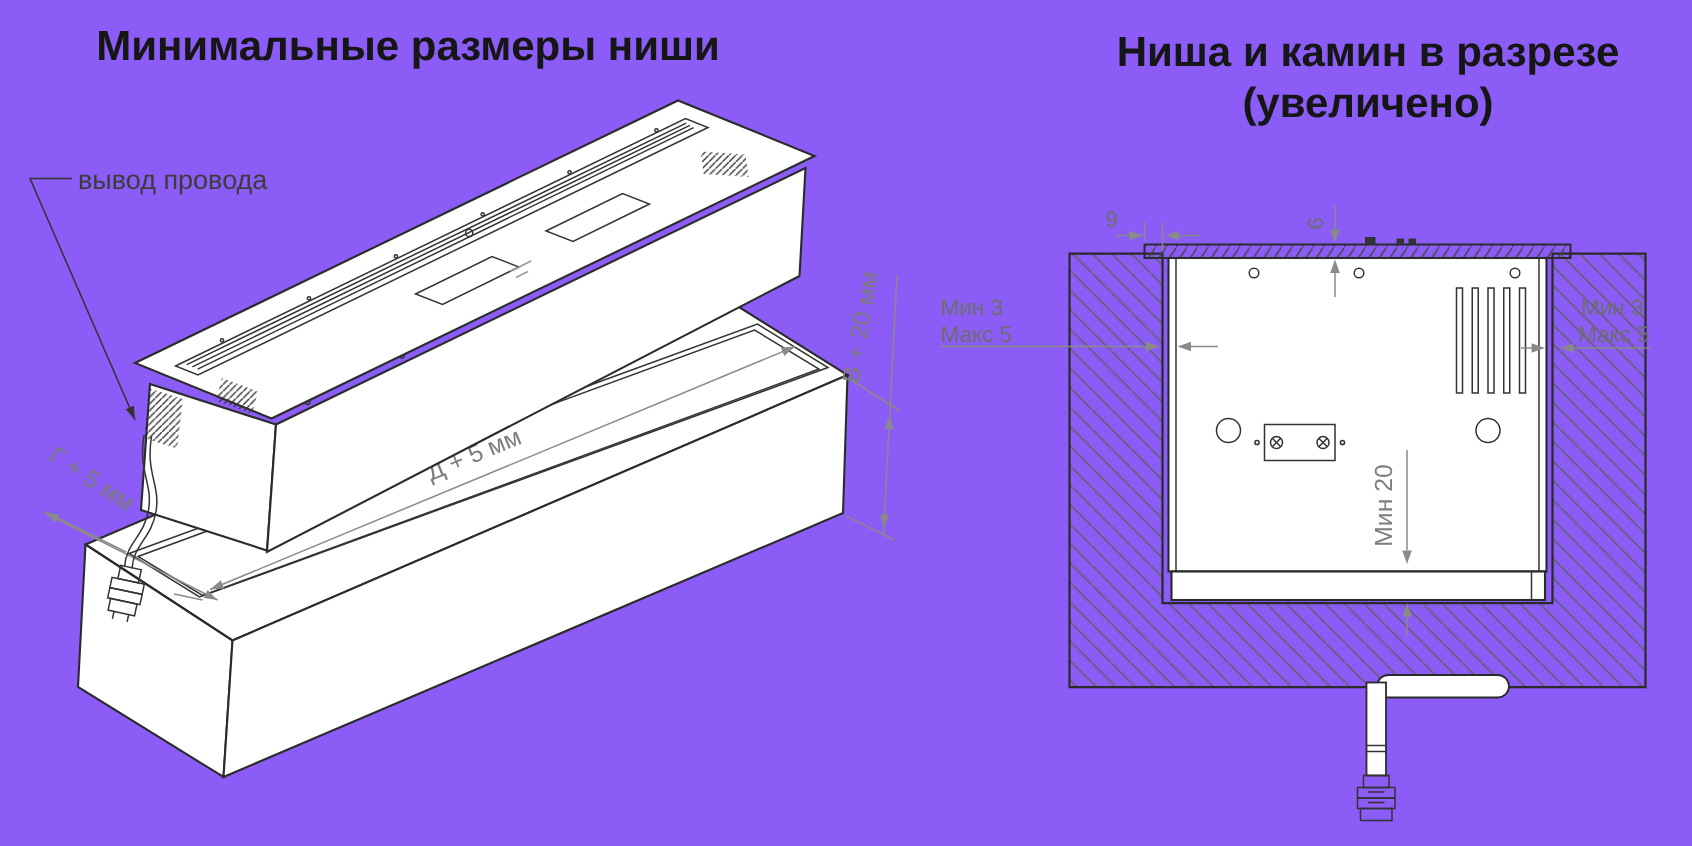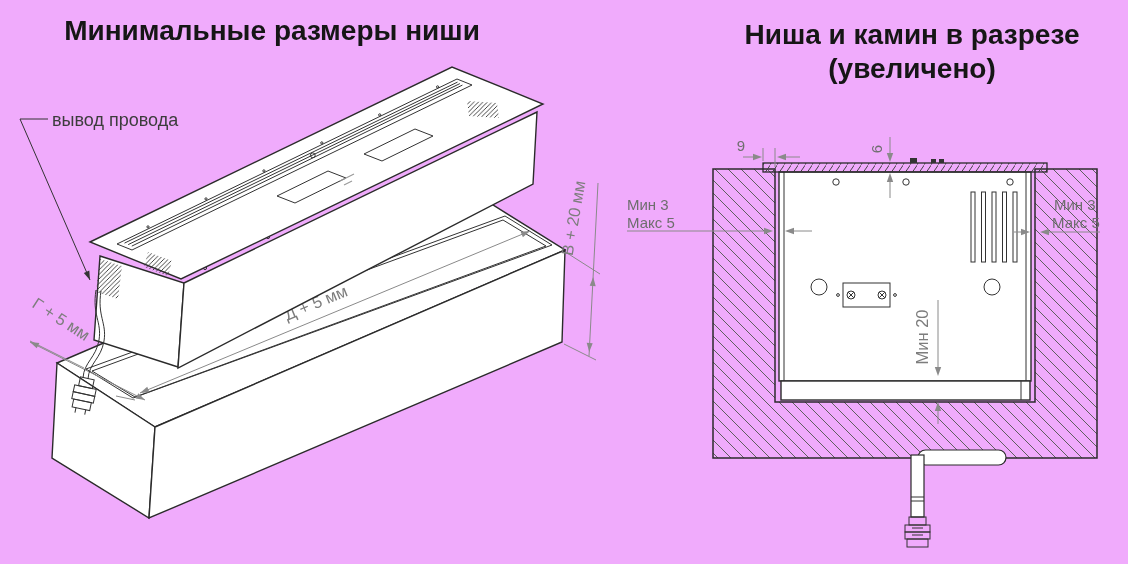--- a/index.html
+++ b/index.html
@@ -1,16 +1,16 @@
 <!DOCTYPE html>
 <html><head>
 <meta charset="utf-8">
 <style>
   html,body{margin:0;padding:0;background:#ffffff;}
-  .stage{position:relative;width:1128px;height:564px;background:#f0abfc;overflow:hidden;
+  .stage{position:relative;width:1128px;height:564px;background:#8b5cf6;overflow:hidden;
          font-family:"Liberation Sans", sans-serif;}
   svg{display:block;}
   text{font-family:"Liberation Sans", sans-serif;}
   .title{font-size:28px;font-weight:bold;fill:#161616;}
   .callout{font-size:18px;fill:#3c3c3c;}
   .dim{font-size:16.5px;fill:#7d7d7d;}
   .dim-small{font-size:15px;fill:#6e6e6e;}
   .outline-f{stroke:#2b2b2b;stroke-width:1.4;fill:#ffffff;}
   .thin{stroke:#333333;stroke-width:1;fill:none;}
   .dimline{stroke:#8a8a8a;stroke-width:1;fill:none;}

